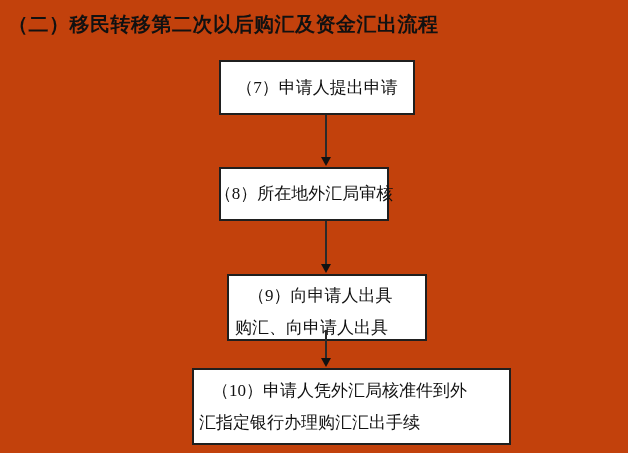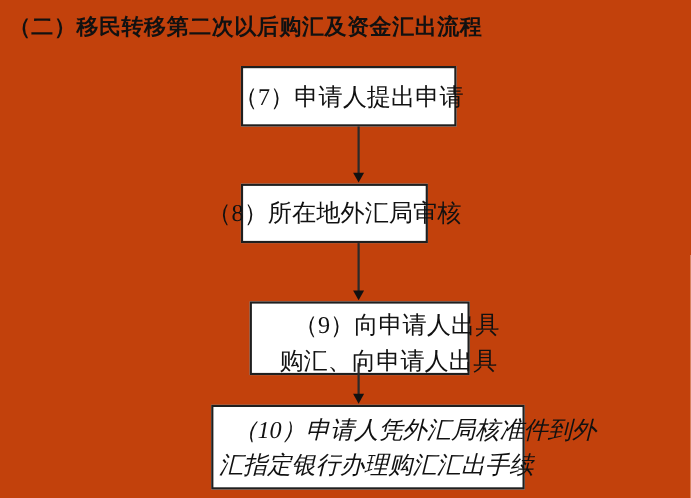--- a/index.html
+++ b/index.html
@@ -25,34 +25,34 @@
     font-weight: bold;
     letter-spacing: 0.5px;
     color: #111111;
     white-space: nowrap;
   }
   .box {
     position: absolute;
     box-sizing: border-box;
     border: 2px solid #1f1f1f;
     background: #ffffff;
-    font-size: 22px;
+    font-size: 17px;
     color: #111111;
     z-index: 1;
   }
   .box.single {
     display: flex;
     align-items: center;
     justify-content: center;
     text-align: center;
   }
   .box1 { left: 219px; top: 60px;  width: 196px; height: 55px; }
   .box2 { left: 219px; top: 167px; width: 170px; height: 54px; }
-  .box3 { left: 227px; top: 274px; width: 200px; height: 67px; padding: 4px 4px 0 25px; }
-  .box4 { left: 192px; top: 368px; width: 285px; height: 77px; padding: 5px 19px 0 5px; font-style: italic; }
+  .box3 { left: 227px; top: 274px; width: 200px; height: 67px; padding: 4px 4px 0 6px; }
+  .box4 { left: 192px; top: 368px; width: 319px; height: 77px; padding: 5px 19px 0 5px; }
   .box .line {
     display: block;
     line-height: 32px;
     white-space: nowrap;
   }
   .box .line.first { text-indent: 13px; }
   .arrow {
     position: absolute;
     width: 10px;
     z-index: 5;

